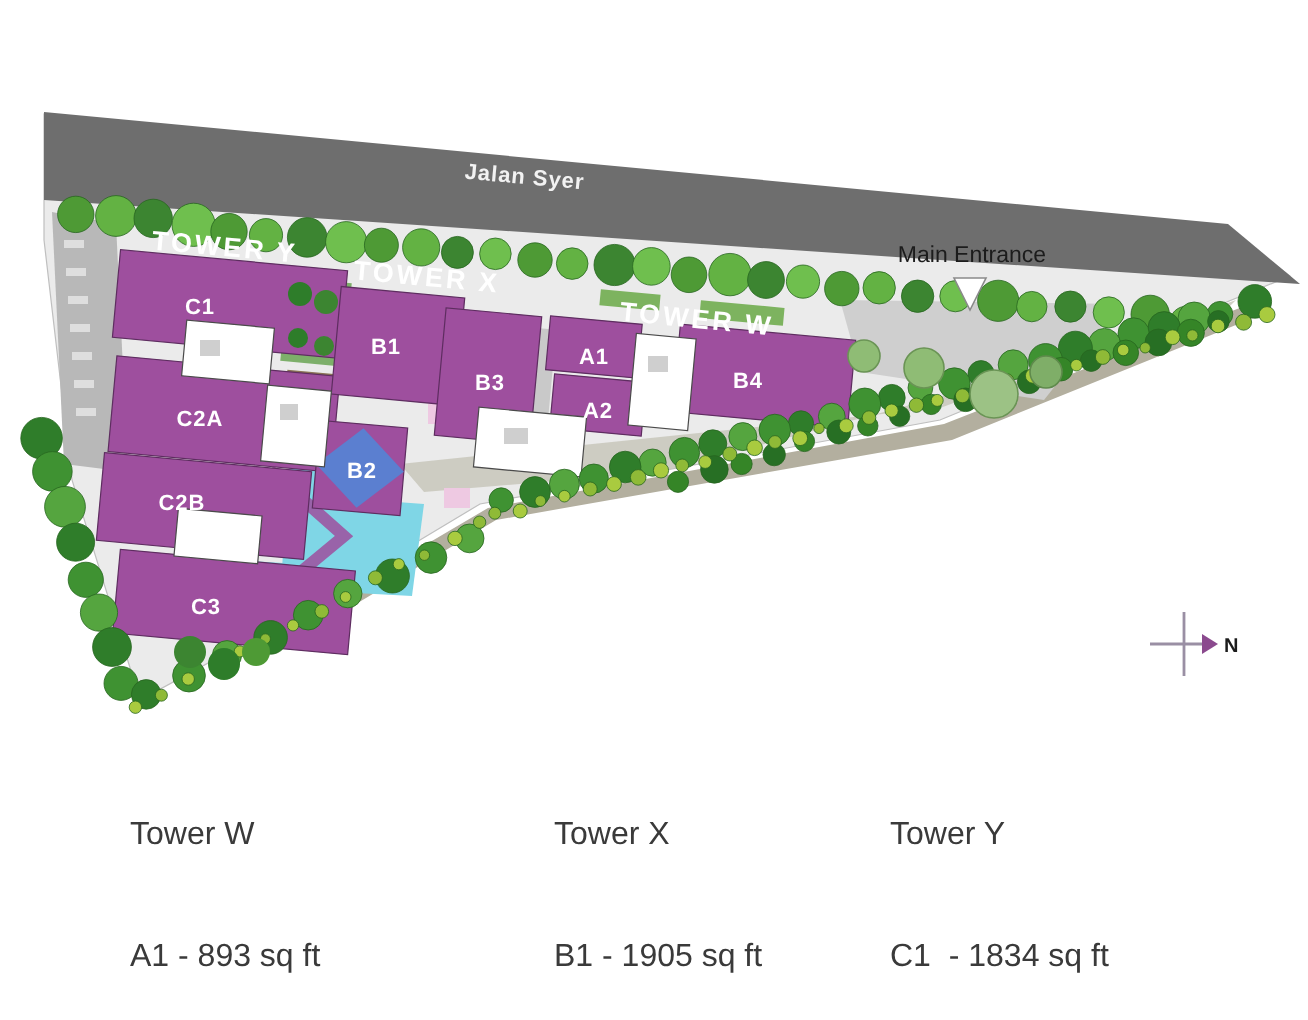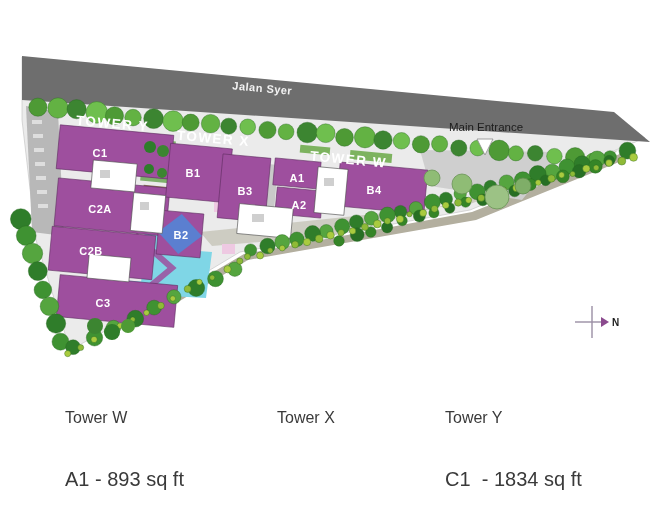--- a/index.html
+++ b/index.html
@@ -8,21 +8,21 @@
   #plan{position:absolute;left:0;top:0;}
   .map-label{font-family:"Liberation Sans",sans-serif;}
   .tower-label{fill:#ffffff;font-size:13.5px;font-weight:bold;letter-spacing:1.5px;}
   .unit-label{fill:#ffffff;font-size:11px;font-weight:bold;letter-spacing:.5px;}
   .road-label{fill:#f2f2f2;font-size:11px;font-weight:bold;letter-spacing:.5px;}
   .entrance-label{fill:#1c1c1c;font-size:11.5px;}
   .north-label{fill:#1c1c1c;font-size:10px;font-weight:bold;}
   .legend{position:absolute;left:0;top:0;width:654px;height:510px;pointer-events:none;}
   .legend-col{position:absolute;white-space:pre;color:#3a3a3a;}
   .legend-title{font-size:16px;line-height:19px;margin-bottom:5px;}
-  .legend-item{font-size:20px;line-height:22px;}
+  .legend-item{font-size:16px;line-height:22px;}
   .col-w{left:65px;top:372px;}
   .col-x{left:277px;top:372px;}
   .col-y{left:445px;top:372px;}
 </style>
 </head>
 <body>
 
 <svg id="plan" width="654" height="362" viewBox="0 0 654 362">
 
   <polygon points="22,57 612,113 645,138 470,210 240,252 140,312 70,350 36,240 22,120" stroke="#bfbfbf" stroke-width="0.6" fill="#ebebeb"></polygon>
@@ -276,20 +276,21 @@
 
 <div class="legend">
   <div class="legend-col col-w">
     <div class="legend-title">Tower W</div>
     <div class="legend-item">A1 - 893 sq ft</div>
     
     
   </div>
   <div class="legend-col col-x">
     <div class="legend-title">Tower X</div>
+    <div class="legend-item">B1 - 1905 sq ft</div>
     
     
   </div>
   <div class="legend-col col-y">
     <div class="legend-title">Tower Y</div>
     <div class="legend-item">C1  - 1834 sq ft</div>
     
     
     
   </div>

